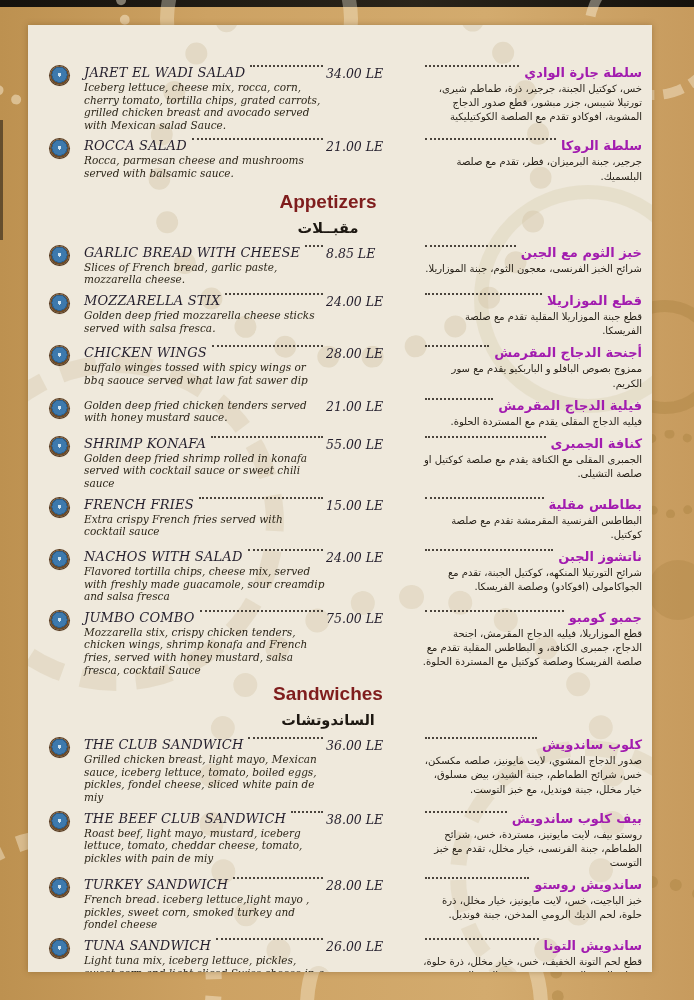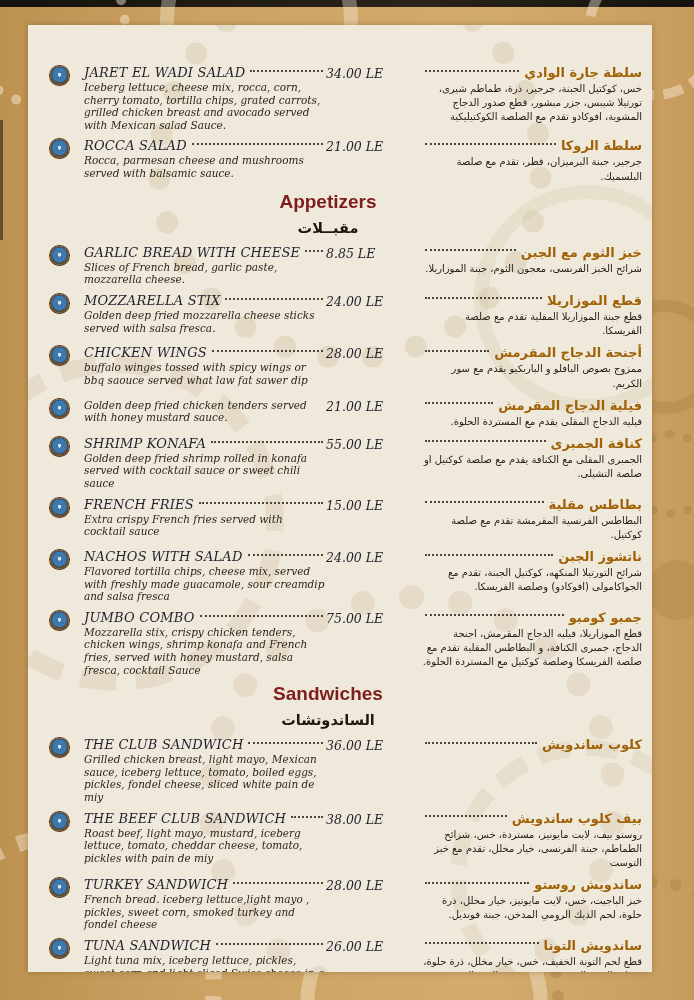--- a/index.html
+++ b/index.html
@@ -37,29 +37,29 @@
 
   .content{position:relative;padding:40px 6px 0 22px;}
 
   .item{display:grid;grid-template-columns:34px 242px 90px 1fr;align-items:start;margin-bottom:7px;}
   .ic{padding-top:1px;}
   .medal{
     display:inline-block;width:19px;height:19px;border-radius:50%;
     background:radial-gradient(circle at 50% 46%, #cfe4f2 0 13%, #3d79ad 14% 50%, #2e5d86 51% 57%, #6b4a28 58% 84%, #8a6436 85% 100%);
     box-shadow:0 0 0 1px #55381e, 0 1px 1px rgba(60,40,15,.4);
   }
-  .trow{display:flex;align-items:center;}
+  .trow{display:flex;align-items:flex-start;}
   .lead{flex:1;border-bottom:2px dotted #4a443c;margin:0 3px 3px 5px;min-width:10px;}
   .ename{font:italic 13px "DejaVu Serif", serif;color:#231e2c;letter-spacing:.2px;white-space:nowrap;}
   .edesc{font:italic 10.5px "DejaVu Serif", serif;line-height:1.2;color:#2b2518;padding-top:1px;}
   .price{font:italic 12.5px "DejaVu Serif", serif;color:#231e2c;white-space:nowrap;padding-top:1px;}
   .price .cur{margin-left:4px;}
   .ar{direction:rtl;text-align:right;padding-right:4px;padding-left:6px;}
   .ar .lead{margin:0 5px 4px 3px;border-bottom:2px dotted #4a443c;}
-  .aname{font:bold 13px "DejaVu Sans", sans-serif;color:#a16207;white-space:nowrap;}
+  .aname{font:bold 13px "DejaVu Sans", sans-serif;color:#a21caf;white-space:nowrap;}
   .adesc{font:10px "DejaVu Sans", sans-serif;line-height:1.42;color:#262017;padding-top:2px;}
 
   .sec{text-align:center;margin:4px 40px 9px 0;}
   .sec-en{font:600 19px "Liberation Sans", sans-serif;color:#7f1d1d;}
   .sec-ar{font:bold 14.5px "DejaVu Sans", sans-serif;color:#1d1812;margin-top:7px;}
 </style>
 </head>
 <body>
 
 <div class="topedge"></div>
@@ -287,20 +287,21 @@
             <span class="lead"></span>
           </div>
         <div class="edesc">Grilled chicken breast, light mayo, Mexican sauce, iceberg lettuce, tomato, boiled eggs, pickles, fondel cheese, sliced white pain de miy</div>
       </div>
       <div class="price"><span>36.00</span><span class="cur">LE</span></div>
       <div class="ar">
         <div class="trow">
             <span class="aname">كلوب ساندويش</span>
             <span class="lead"></span>
           </div>
+        <div class="adesc">صدور الدجاج المشوي، لايت مايونيز، صلصه مكسكن، خس، شرائح الطماطم، جبنة الشيدر، بيض مسلوق، خيار مخلل، جبنة فونديل، مع خبز التوست.</div>
       </div>
     </div>
 
     <div class="item">
       <div class="ic"><span class="medal"></span></div>
       <div class="en">
         <div class="trow">
             <span class="ename">THE BEEF CLUB SANDWICH</span>
             <span class="lead"></span>
           </div>

